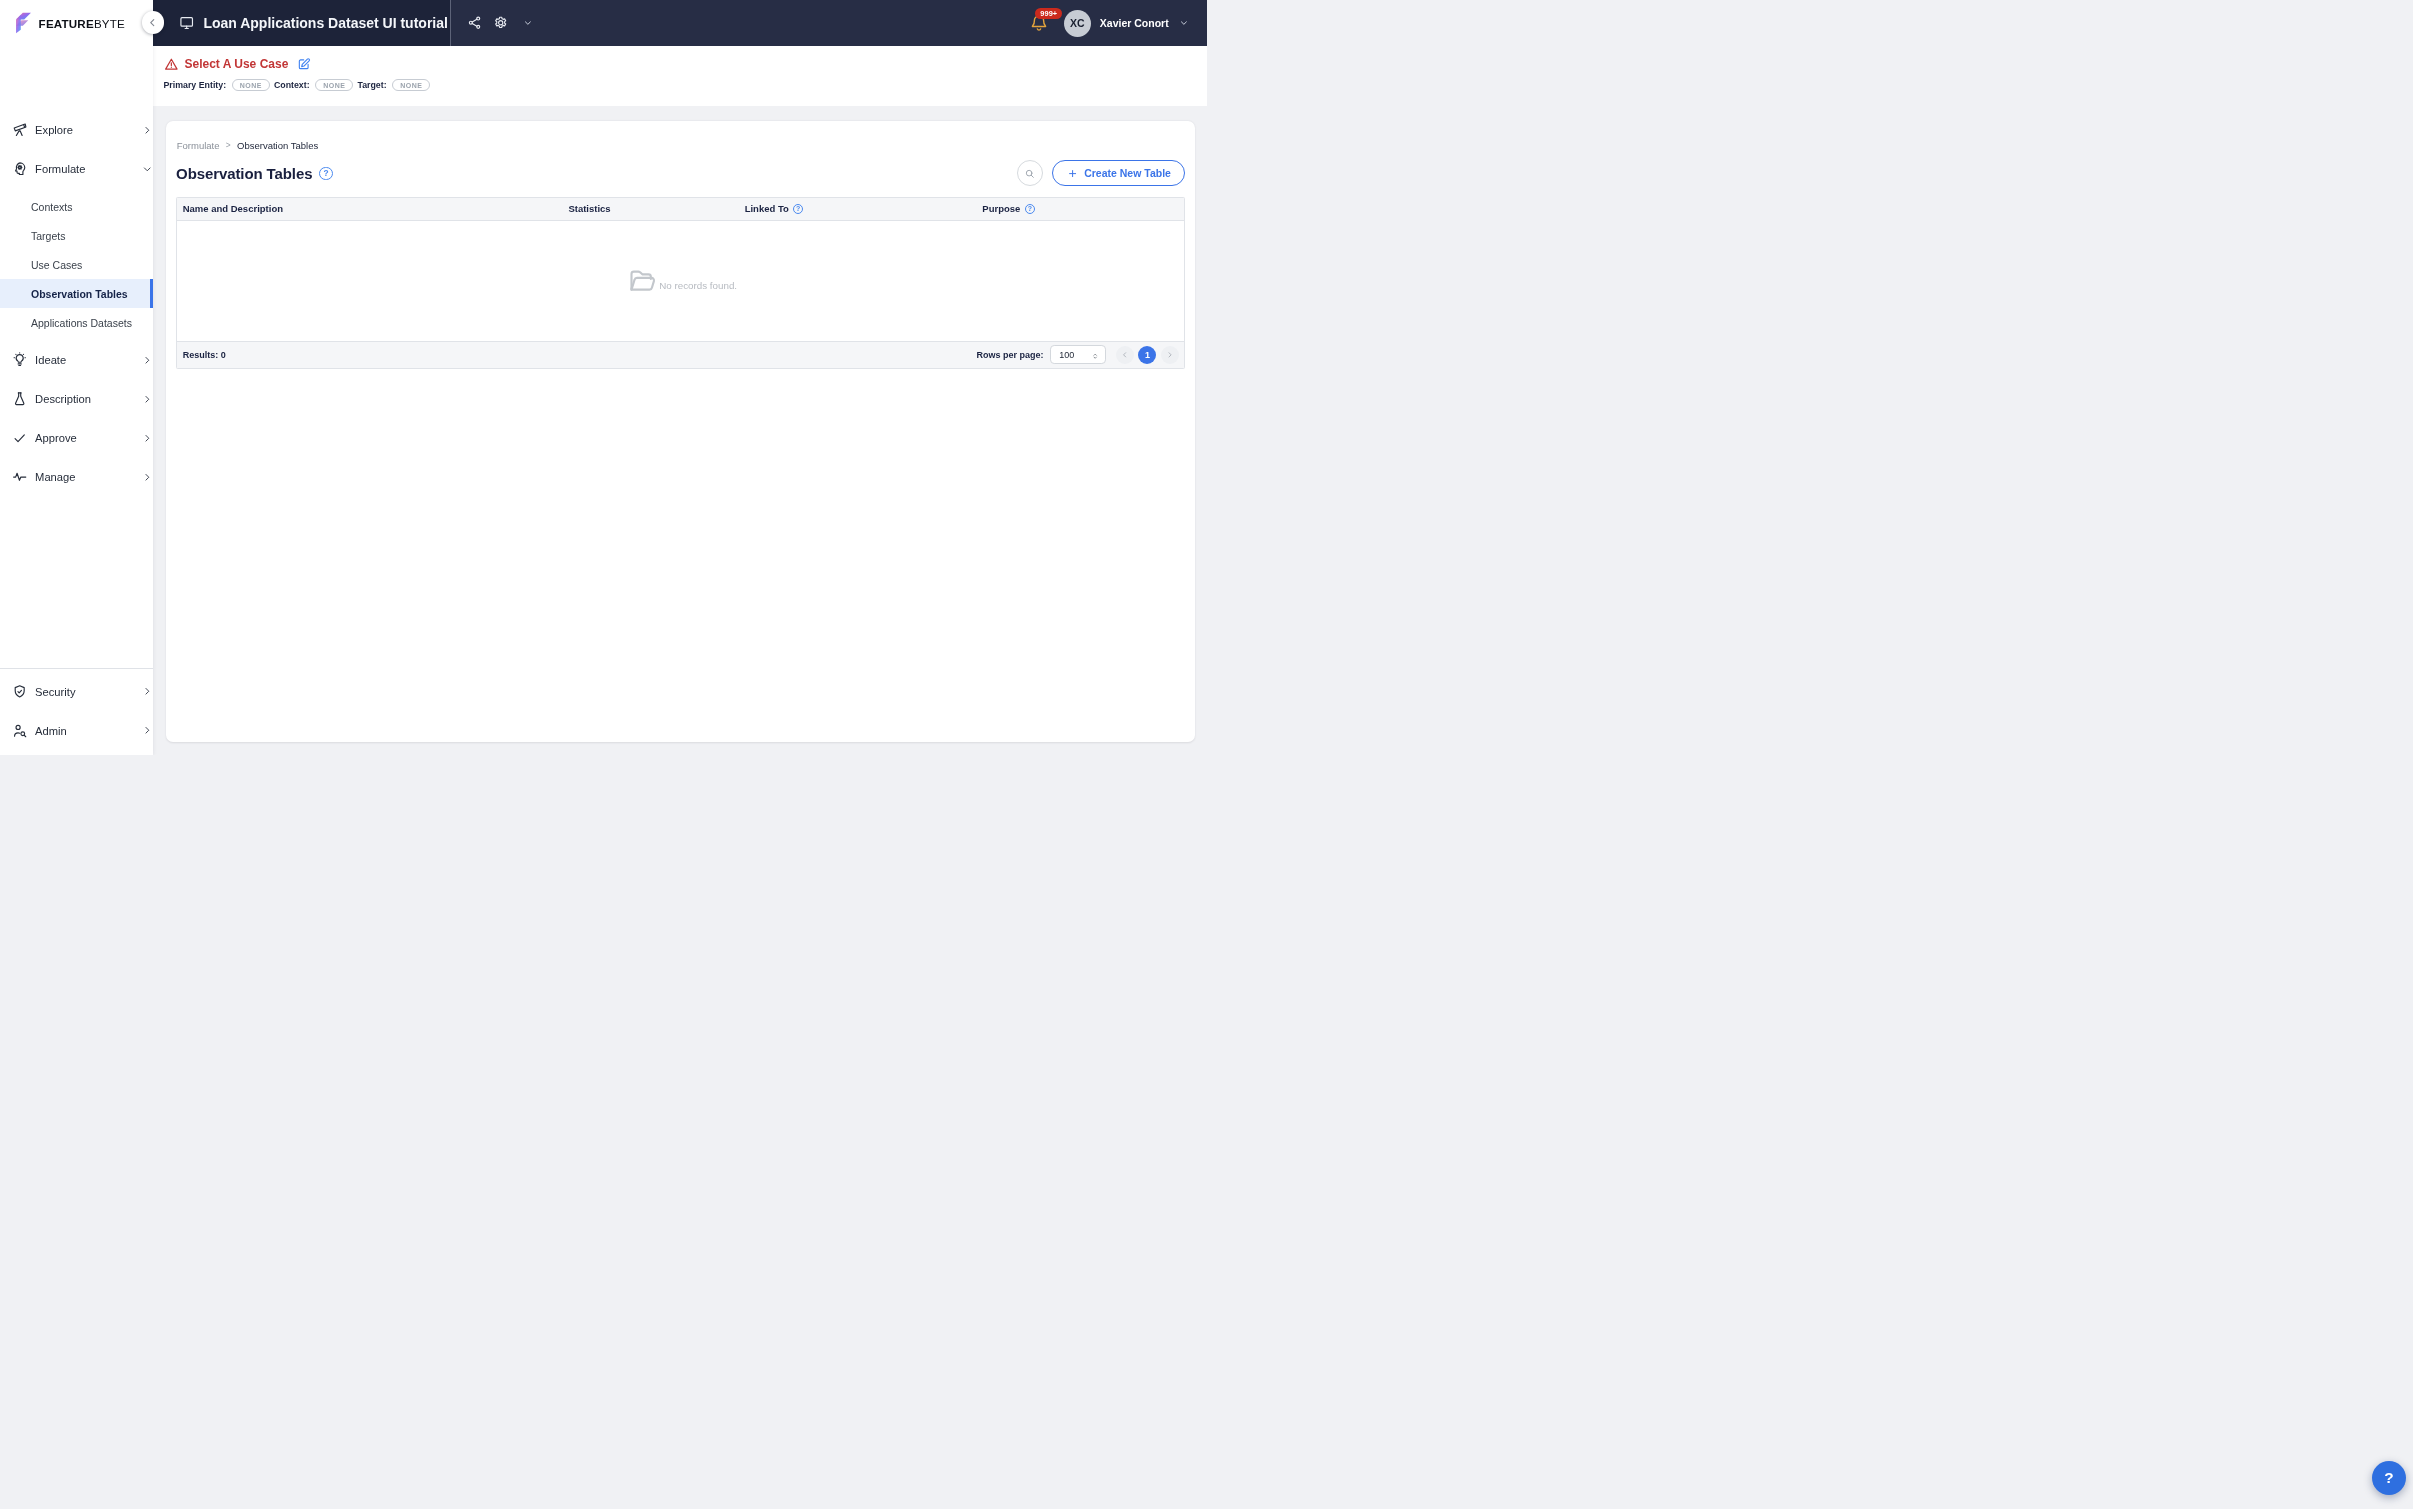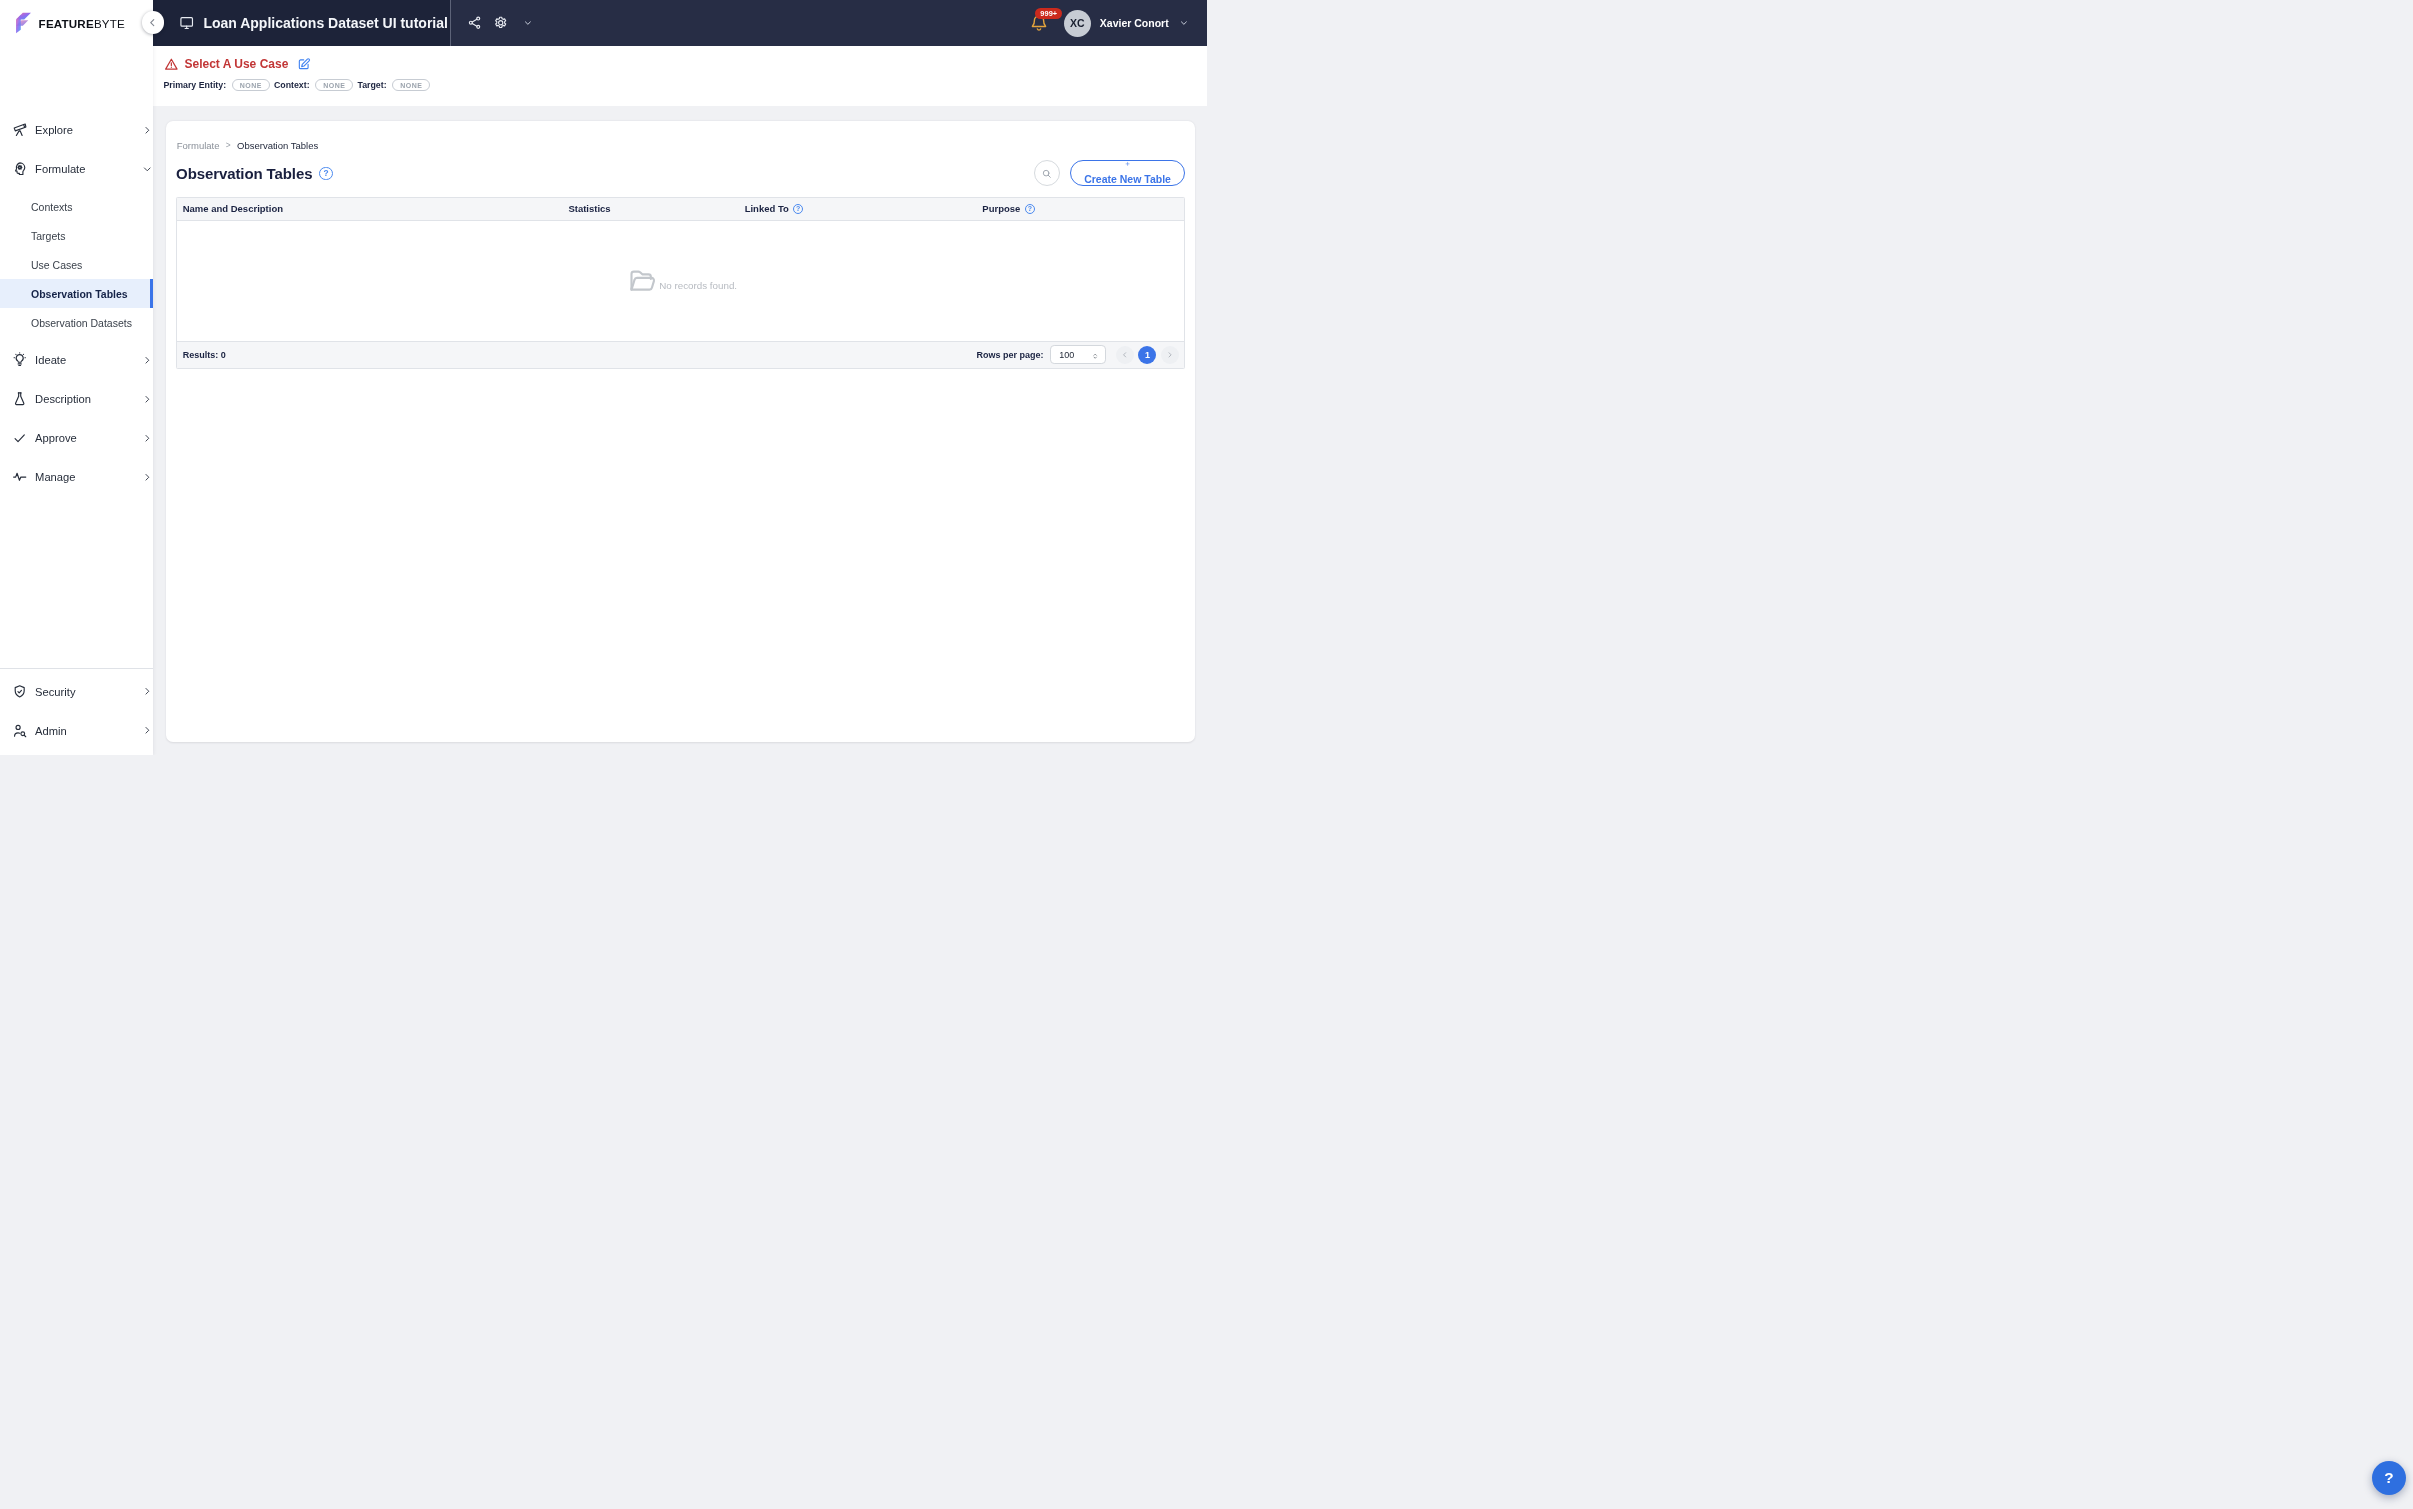--- a/index.html
+++ b/index.html
@@ -79,21 +79,21 @@
   .help-ic { display:inline-flex; align-items:center; justify-content:center; border-radius:50%;
              border:1.1px solid #4b8af0; color:#4b8af0; font-weight:700; flex:0 0 auto; }
   .help-lg { width:13.3px; height:13.3px; font-size:8.4px; margin-left:7px; }
   .help-sm { width:10.5px; height:10.5px; font-size:7px; margin-left:4.2px; border-width:1px; }
   .tr-spacer { flex:1; }
   .search-btn { width:26px; height:26px; border-radius:50%; border:0.7px solid #d6dade; background:#fff; color:#9aa1ab;
                 display:flex; align-items:center; justify-content:center; cursor:pointer; margin-right:9.8px; padding:0; }
   .search-btn svg { width:11.2px; height:11.2px; }
   .create-btn { height:26px; border-radius:13.3px; border:1.4px solid #3b74e8; background:#fff; color:#3b74e8;
                 font-size:10.5px; font-weight:600; display:flex; align-items:center; gap:6.3px; padding:0 13.3px;
-                cursor:pointer; font-family:inherit;flex-direction:column; }
+                cursor:pointer; font-family:inherit; }
   .create-btn svg { width:11.2px; height:11.2px; }
 
   .table { margin-top:10.5px; border:0.7px solid #e0e3e8; border-radius:1.4px; }
   .thead { display:grid; grid-template-columns:38.3% 17.5% 23.6% 20.6%; background:#f5f6f8; height:23px; border-bottom:0.7px solid #e0e3e8; }
   .th { display:flex; align-items:center; padding-left:5.6px; font-size:9.5px; font-weight:700; color:#1b2342; }
   .tbody { height:120px; display:flex; flex-direction:row; align-items:center; justify-content:center; background:#fff; }
   .folder-ic { width:35px; height:32px; color:#c3c7cc; }
   .folder-ic svg { width:100%; height:100%; }
   .empty-text { margin-top:9px; font-size:9.8px; color:#b7bbc1; }
   .tfoot { height:27px; background:#f5f6f8; border-top:0.7px solid #e0e3e8; display:flex; align-items:center; padding:0 5.6px; }
@@ -181,21 +181,21 @@
           <div class="sub-item">
             <span>Targets</span>
           </div>
           <div class="sub-item">
             <span>Use Cases</span>
           </div>
           <div class="sub-item selected">
             <span>Observation Tables</span>
           </div>
           <div class="sub-item">
-            <span>Observation Datasets</span>
+            <span>Applications Datasets</span>
           </div>
         </div>
         <div class="nav-item">
           <span class="nav-ic">
             <svg viewBox="0 0 24 24" fill="none" stroke="currentColor" stroke-width="1.8" stroke-linecap="round" stroke-linejoin="round">
               <path d="M12 4.2a5.4 5.4 0 0 1 2.9 10c-.6.4-.9 1-.9 1.8h-4c0-.8-.3-1.4-.9-1.8a5.4 5.4 0 0 1 2.9-10z"></path>
               <path d="M9.6 18.6h4.8M10.6 21h2.8"></path>
               <path d="M12 1.4v.2M6 3.6l.2.2M18 3.6l-.2.2M3.4 8.8h.2M20.6 8.8h-.2"></path>
             </svg>
           </span>

